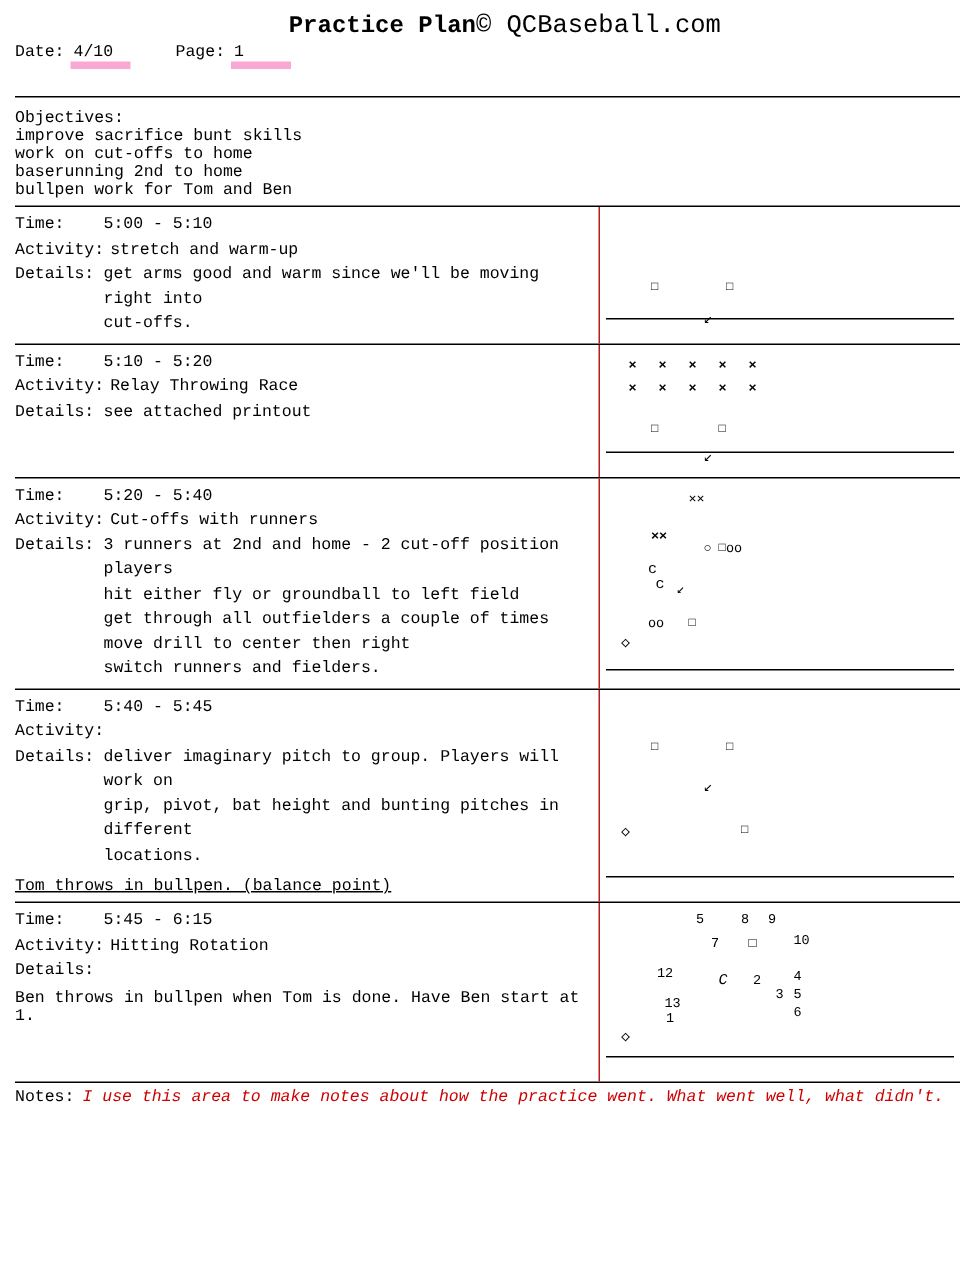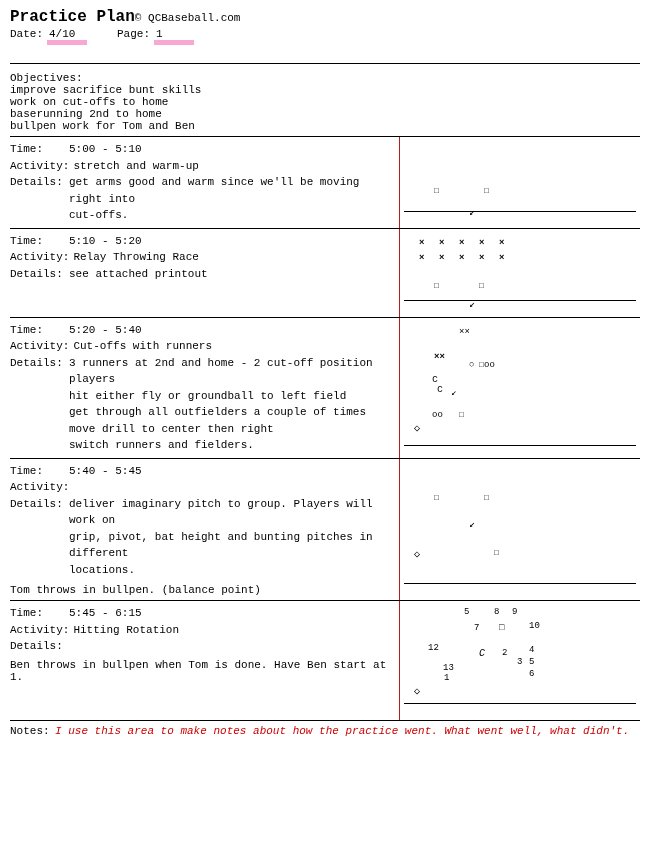--- a/index.html
+++ b/index.html
@@ -7,30 +7,31 @@
       font-family: 'Courier New', Courier, monospace;
       font-size: 11px;
       background: #fff;
       color: #000;
       width: 650px;
       min-height: 850px;
       padding: 8px 10px;
     }
     .header-row {
       display: flex;
-      justify-content: flex-start;
+      justify-content: center;
       align-items: baseline;
       margin-bottom: 2px;
+      margin-left: 23px;
     }
     .title {
       font-size: 16px;
       font-weight: bold;
     }
     .copyright {
-      font-size: 11px;
+      font-size: 17px;
     }
     .date-page-row {
       display: flex;
       gap: 30px;
       margin-bottom: 4px;
       border-bottom: 1px solid #000;
       padding-bottom: 18px;
     }
     .date-page-row span {
       display: flex;
@@ -290,21 +291,21 @@
       <span></span>
     </div>
     <div class="details-line">
       <span class="lbl">Details:</span>
       <span>
         <div>deliver imaginary pitch to group.  Players will work on</div>
         <div>grip, pivot, bat height and bunting pitches in different</div>
         <div>locations.</div>
       </span>
     </div>
-    <div style="margin-top:6px;">Tom throws in bullpen.  (balance point)</div>
+    <div style="margin-top:6px;text-decoration:underline;">Tom throws in bullpen.  (balance point)</div>
   </div>
   <div class="section-right">
 
     <div class="diagram">
       <span class="dot" style="left:30px; top:30px; font-size:8px;">□</span>
       <span class="dot" style="left:80px; top:30px; font-size:8px;">□</span>
       <span class="dot" style="left:65px; top:55px; font-size:10px;">↙</span>
       <div style="position:absolute; bottom:12px; left:0; right:0; height:1px; background:#000;"></div>
       <span class="dot" style="left:10px; top:85px; font-size:10px;">◇</span>
       <span class="dot" style="left:90px; top:85px; font-size:8px;">□</span>
@@ -330,21 +331,21 @@
   <div class="section-right">
 
     <div class="diagram">
 
       <span class="player-num" style="left:60px; top:2px;">5</span>
       <span class="player-num" style="left:90px; top:2px;">8</span>
       <span class="player-num" style="left:108px; top:2px;">9</span>
       <span class="player-num" style="left:125px; top:16px;">10</span>
       <span class="player-num" style="left:70px; top:18px;">7</span>
       <span class="player-num" style="left:95px; top:18px;">□</span>
-      <span class="player-num" style="left:24px; top:38px;">12</span>
+      <span class="player-num" style="left:34px; top:38px;">12</span>
       <span class="player-num" style="left:75px; top:43px; font-style:italic; font-size:10px;">C</span>
       <span class="player-num" style="left:98px; top:43px;">2</span>
       <span class="player-num" style="left:125px; top:40px;">4</span>
       <span class="player-num" style="left:125px; top:52px;">5</span>
       <span class="player-num" style="left:125px; top:64px;">6</span>
       <span class="player-num" style="left:113px; top:52px;">3</span>
       <span class="player-num" style="left:27px; top:58px;margin-left:12px;">13</span>
       <span class="player-num" style="left:40px; top:68px;">1</span>
       <div style="position:absolute; bottom:12px; left:0; right:0; height:1px; background:#000;"></div>
       <span class="dot" style="left:10px; top:80px; font-size:10px;">◇</span>

